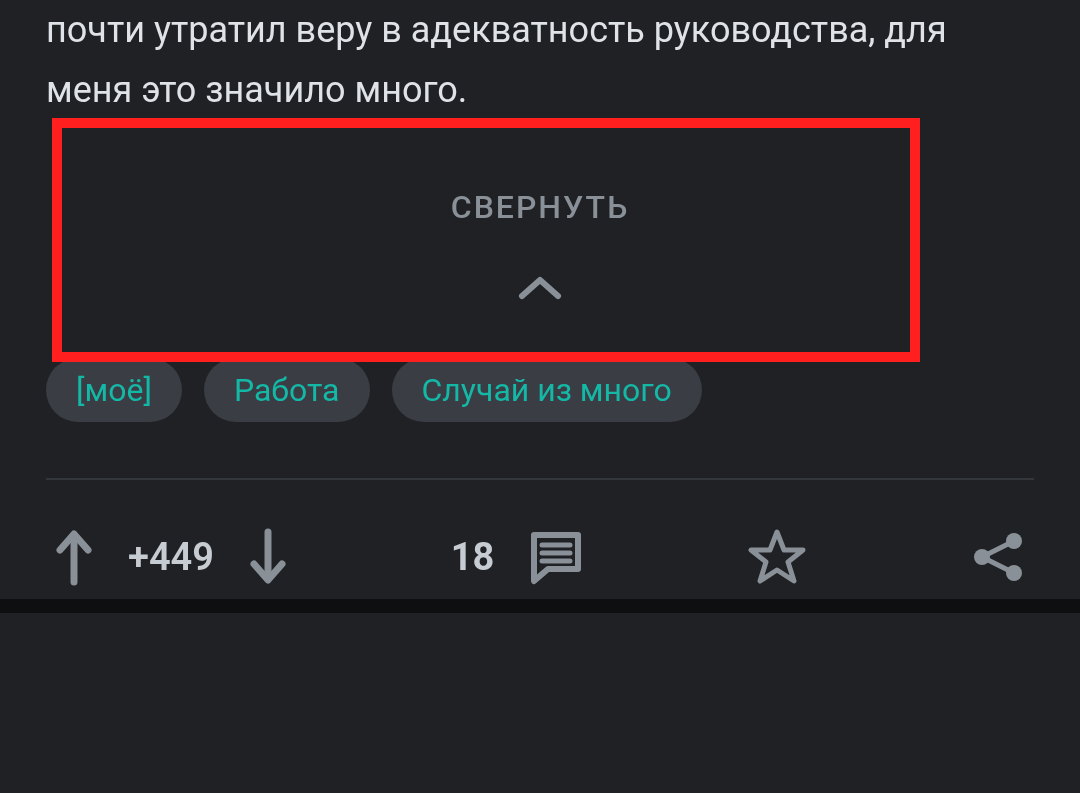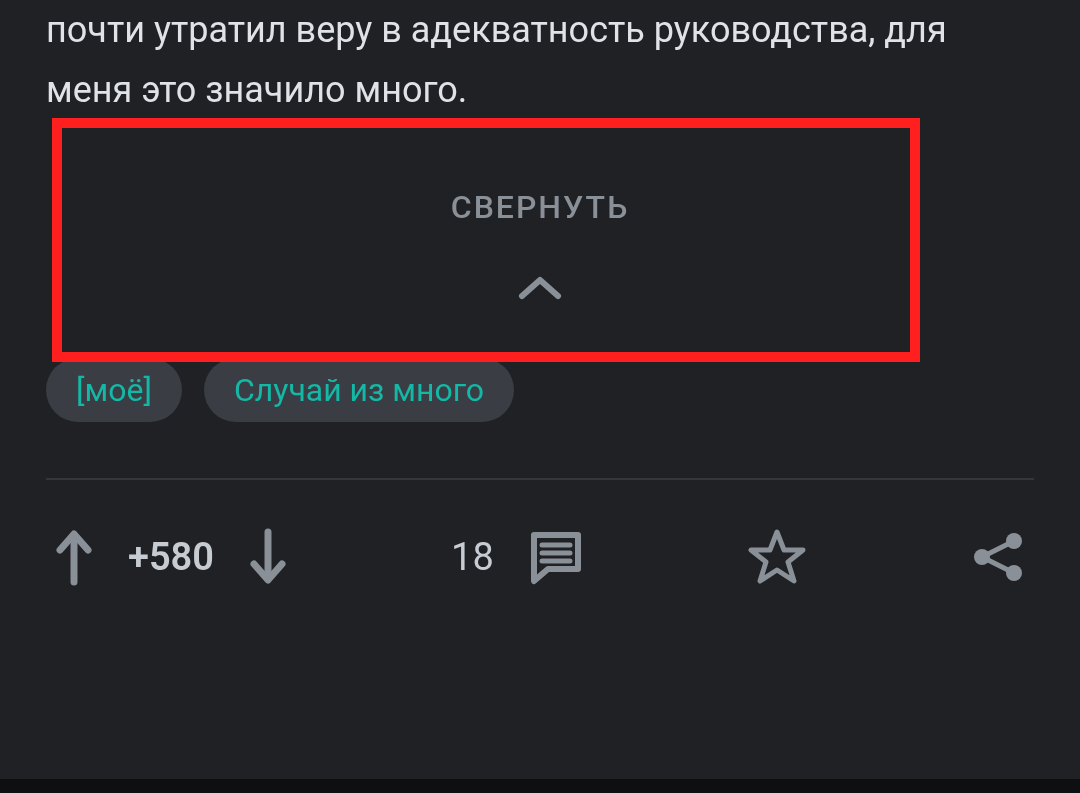--- a/index.html
+++ b/index.html
@@ -66,34 +66,34 @@
     align-items: center;
     gap: 34px;
   }
   .score {
     font-size: 38px;
     font-weight: 600;
     color: #c6ccd2;
   }
   .comments-count {
     font-size: 38px;
-    font-weight: 400;
+    font-weight: 700;
     color: #c6ccd2;
   }
   .icon-btn svg { display:block; }
   .highlight-box {
     position: absolute;
     left: 52px;
     top: 118px;
     width: 868px;
     height: 244px;
     border: 10px solid #ff1f1f;
     pointer-events: none;
   }
-  .root { position: relative; width:1080px; height:793px; }
+  .root { position: relative; width:1080px; height:613px; }
   .bottom-gap {
     position:absolute;
     left:0; right:0; bottom:0;
     height:14px;
     background:#0e0f11;
   }
 </style>
 </head>
 <body>
 
@@ -108,34 +108,35 @@
       <span class="collapse-label">СВЕРНУТЬ</span>
       <span class="chevron-up">
         <svg width="44" height="28" viewBox="0 0 44 28">
           <polyline points="4,22 22,6 40,22" fill="none" stroke="#8a9097" stroke-width="6" stroke-linecap="round" stroke-linejoin="round"></polyline>
         </svg>
       </span>
     </div>
 
     <div class="tags">
       <span class="tag">[моё]</span>
+      <span class="tag">Работа</span>
       <span class="tag">Случай из много</span>
     </div>
 
     <div class="divider"></div>
 
     <div class="actions">
       <div class="group">
         <span class="icon-btn">
           <svg width="40" height="58" viewBox="0 0 40 58">
             <line x1="20" y1="54" x2="20" y2="8" stroke="#8a9097" stroke-width="7" stroke-linecap="round"></line>
             <polyline points="6,22 20,6 34,22" fill="none" stroke="#8a9097" stroke-width="7" stroke-linecap="round" stroke-linejoin="round"></polyline>
           </svg>
         </span>
-        <span class="score">+580</span>
+        <span class="score">+449</span>
         <span class="icon-btn">
           <svg width="40" height="58" viewBox="0 0 40 58">
             <line x1="20" y1="4" x2="20" y2="50" stroke="#8a9097" stroke-width="7" stroke-linecap="round"></line>
             <polyline points="6,36 20,52 34,36" fill="none" stroke="#8a9097" stroke-width="7" stroke-linecap="round" stroke-linejoin="round"></polyline>
           </svg>
         </span>
       </div>
 
       <div class="group">
         <span class="comments-count">18</span>

